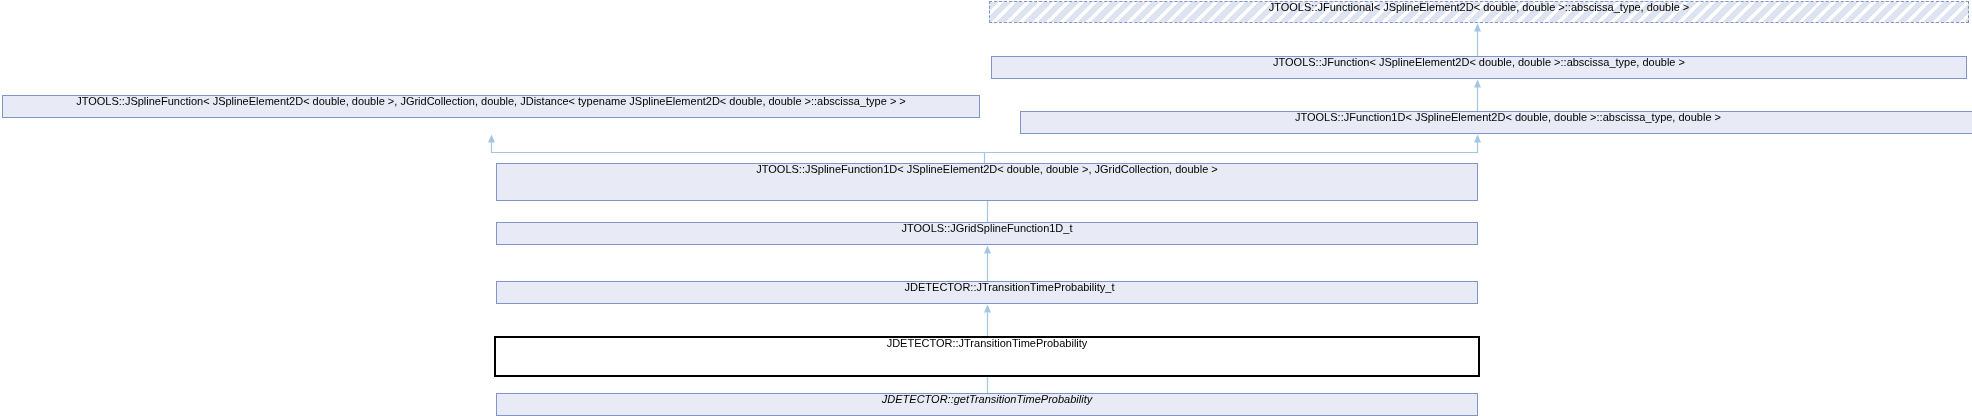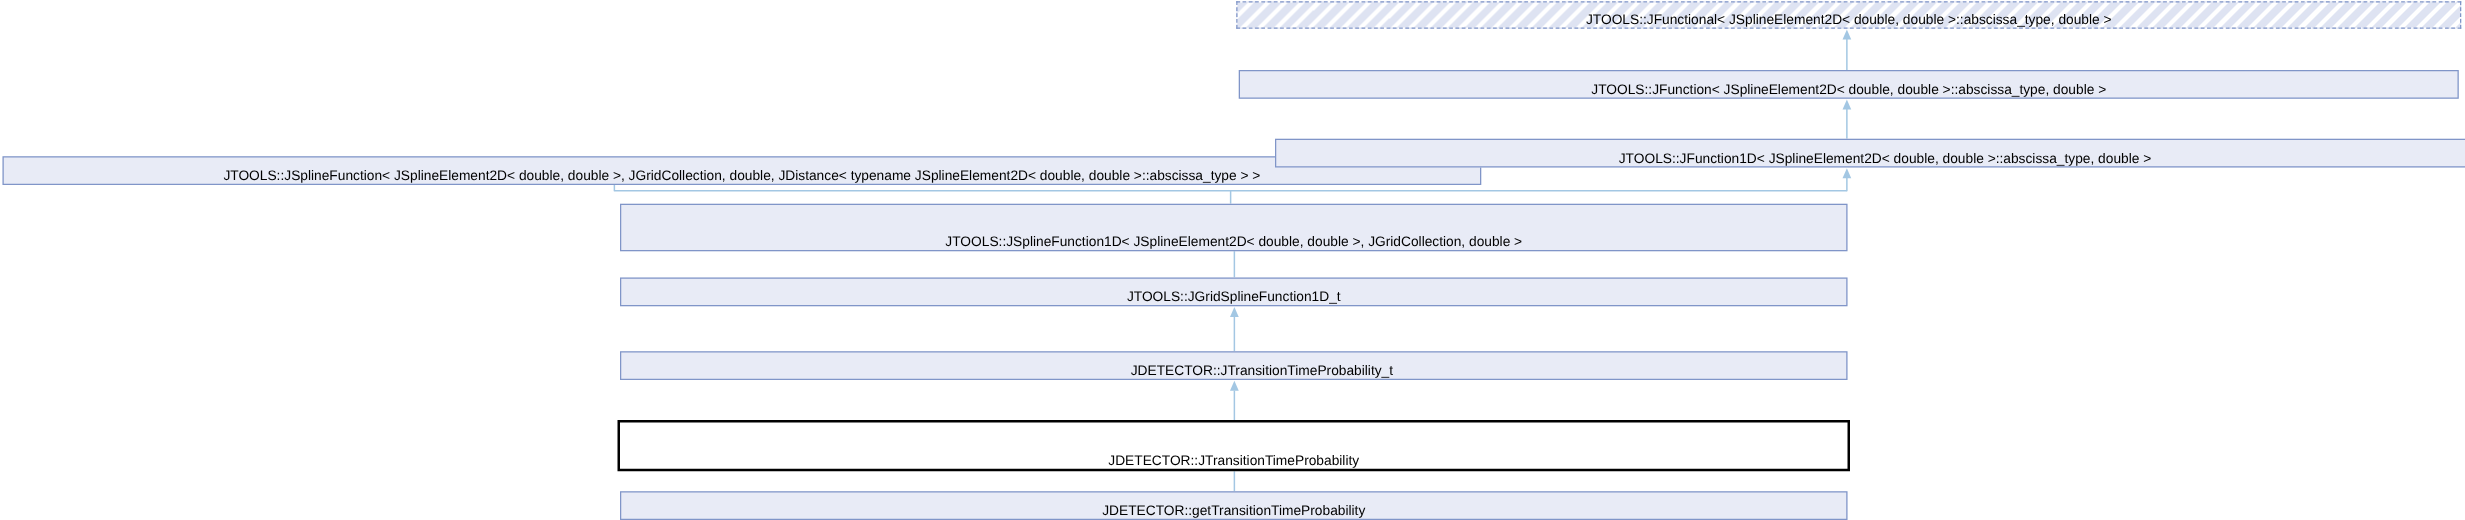--- a/index.html
+++ b/index.html
@@ -25,21 +25,21 @@
     position: absolute;
     left: 0; top: 0;
     width: 1972px; height: 416px;
     pointer-events: none;
   }
   .edge-line { stroke: var(--edge); stroke-width: 1.2; fill: none; }
   .edge-head { fill: var(--edge); stroke: none; }
   .node {
     position: absolute;
     display: flex;
-    align-items: flex-end;
+    align-items: flex-start;
     justify-content: center;
     background: var(--node-fill);
     border: 1px solid var(--node-border);
     font-size: 11px;
     line-height: 1;
     color: var(--text);
     white-space: nowrap;
     overflow: hidden;
     cursor: pointer;
   }
@@ -51,27 +51,27 @@
     border: 1px dashed var(--node-border);
   }
   .node.current {
     background: var(--current-node-fill);
     border: 2px solid var(--current-node-border);
     cursor: default;
   }
   
   .n1 { left: 989px; top: 1px;   width: 980px; height: 22px; }
   .n2 { left: 991px; top: 56px;  width: 976px; height: 23px; }
-  .n3 { left: 2px;   top: 125px; width: 1183px; height: 23px; }
+  .n3 { left: 2px;   top: 95px; width: 978px; height: 23px; }
   .n4 { left: 1020px; top: 111px; width: 976px; height: 23px; }
   .n5 { left: 496px; top: 163px; width: 982px; height: 38px; }
   .n6 { left: 496px; top: 222px; width: 982px; height: 23px; }
   .n7 { left: 496px; top: 281px; width: 982px; height: 23px; padding-left: 45px; }
   .n8 { left: 494px; top: 336px; width: 986px; height: 41px; }
-  .n9 { left: 496px; top: 393px; width: 982px; height: 23px; }
+  .n9 { left: 496px; top: 393px; width: 982px; height: 23px; font-style: italic; }
 </style>
 </head>
 <body>
 
 <div class="canvas">
 
   <svg class="edges" viewBox="0 0 1972 416">
 
     <g>
       <line class="edge-line" x1="1477.5" y1="56" x2="1477.5" y2="31"></line>

